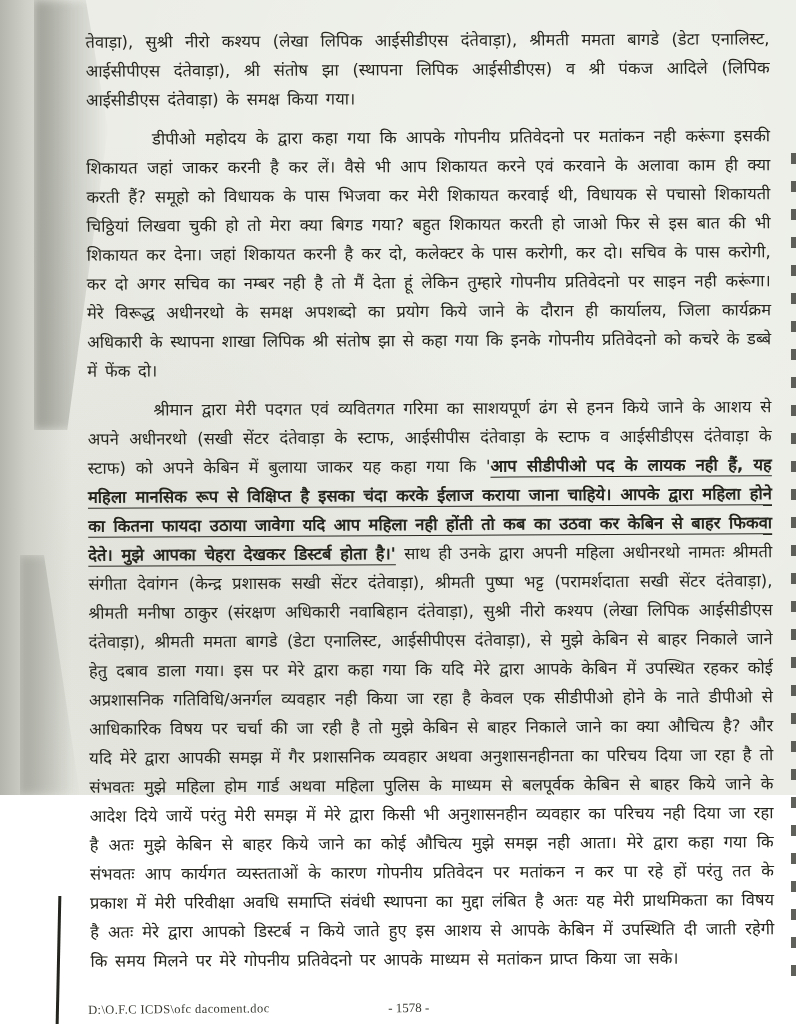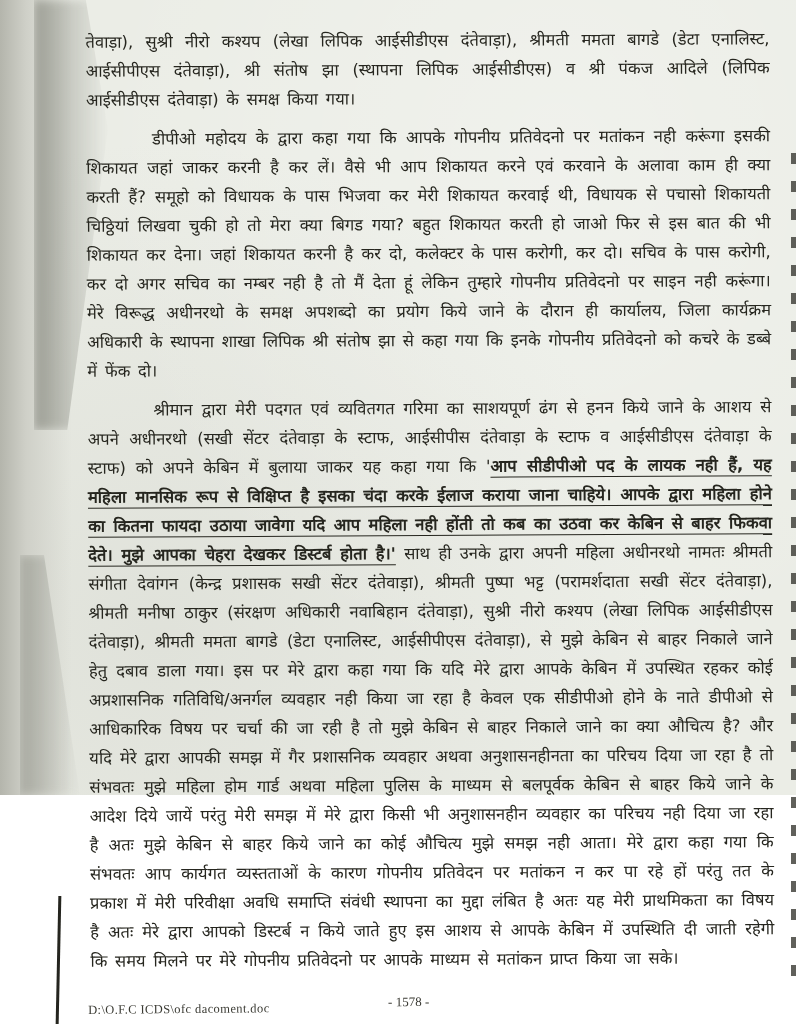--- a/index.html
+++ b/index.html
@@ -90,21 +90,21 @@
     color: #3a3a33;
     transform: rotate(-0.5deg);
   }
   .file-path {
     position: absolute;
     left: 0; top: 6px;
     letter-spacing: 0.4px;
   }
   .page-number {
     position: absolute;
-    left: 300px; top: 0;
+    left: 300px; top: 6px;
     font-size: 13px;
   }
 </style>
 </head>
 <body>
 
 <div class="page">
 
   <div class="edge-shadow"></div>
   <div class="corner-shade-top"></div>

